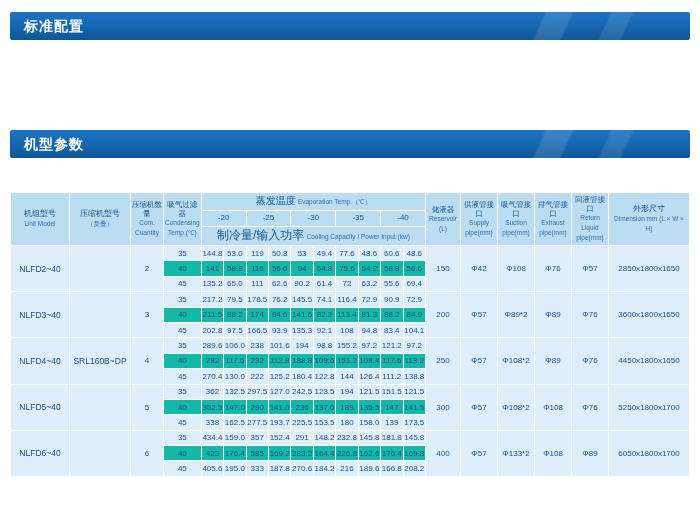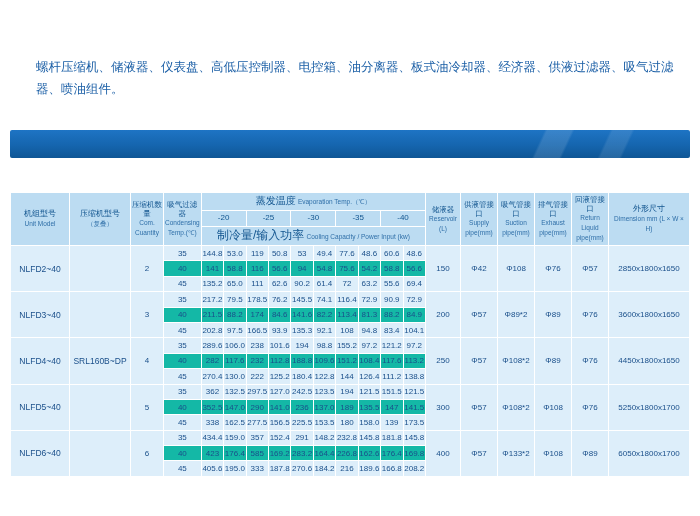--- a/index.html
+++ b/index.html
@@ -67,25 +67,29 @@
   tbody tr.alt td{background:#14b8a6;}
   td.model{font-size:8.5px;}
   .nowrap{white-space:nowrap;}
   .vtext{font-size:7.5px;line-height:9px;}
 </style>
 </head>
 <body>
 
 <div class="wrap">
 
-
-  <div class="para">螺杆压缩机、储液器、仪表盘、高低压控制器、电控箱、油分离器、板式油冷却器、经济器、供液过滤器、吸气过滤器、喷油组件。</div>
+  <div class="sec-header" id="sec1">
+    <div class="stripe"></div>
+    <div class="title">标准配置</div>
+  </div>
+
 
   <div class="sec-header" id="sec2">
     <div class="stripe"></div>
+    <div class="title">机型参数</div>
   </div>
 
   <table>
     <thead>
       <tr>
         <th class="h-main" rowspan="3" style="width:56px">
           <span class="cn">机组型号</span>
           <span class="en">Unit Model</span>
         </th>
         <th class="h-main" rowspan="3" style="width:58px">
@@ -321,21 +325,21 @@
           <td>189</td>
           <td>135.5</td>
           <td>147</td>
           <td>141.5</td>
         </tr>
         <tr>
           <td>45</td>
           <td>338</td>
           <td>162.5</td>
           <td>277.5</td>
-          <td>156.5</td>
+          <td>193.7</td>
           <td>225.5</td>
           <td>153.5</td>
           <td>180</td>
           <td>158.0</td>
           <td>139</td>
           <td>173.5</td>
         </tr>
         <tr>
           <td rowspan="3" class="model">NLFD6~40</td>
           <td rowspan="3" class="model"></td>

